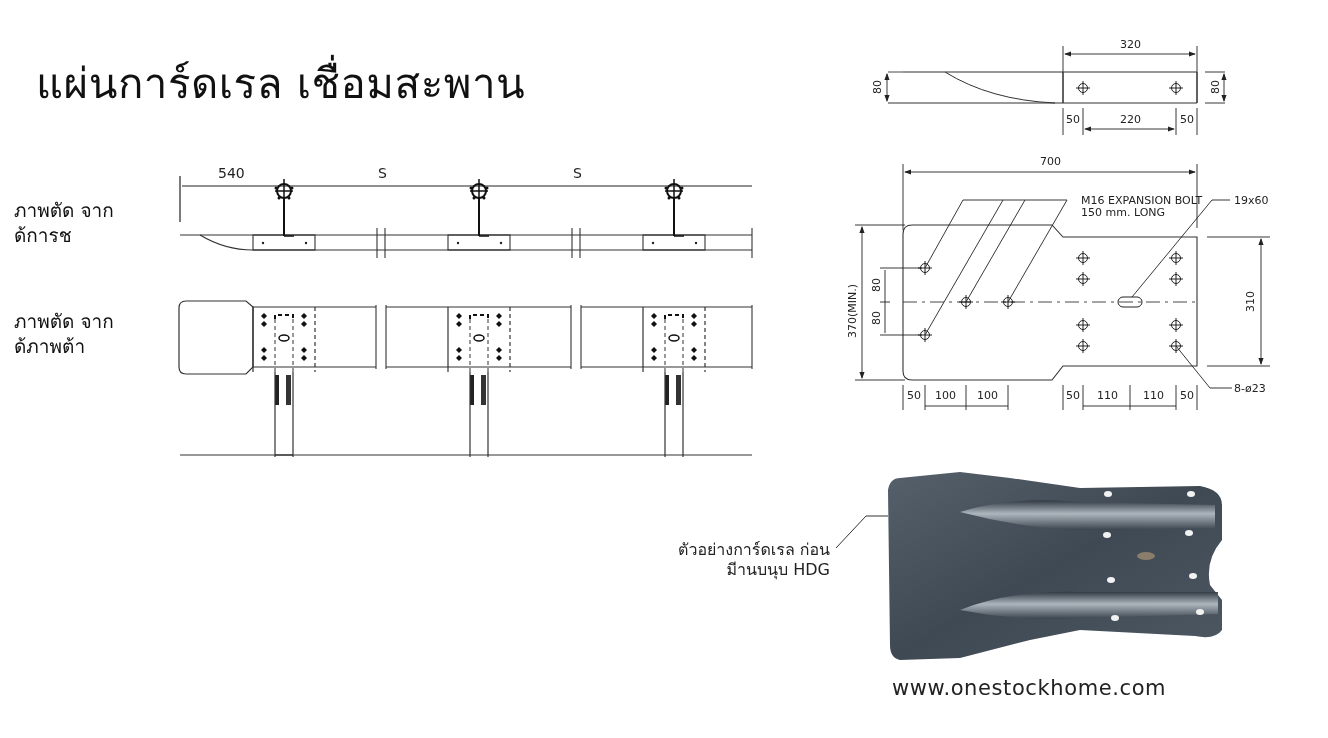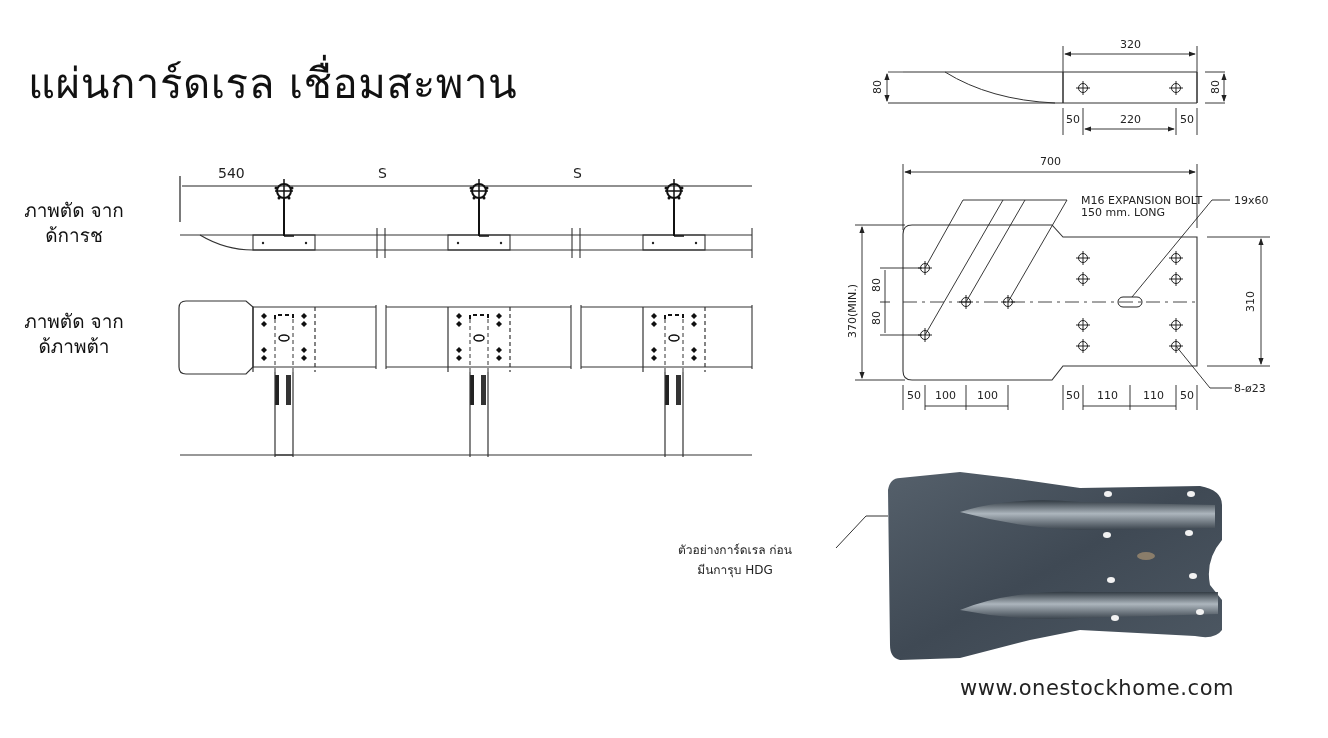--- a/index.html
+++ b/index.html
@@ -1,23 +1,23 @@
 <!DOCTYPE html>
 <html><head>
 <meta charset="utf-8">
 <style>
   html, body { margin:0; padding:0; background:#ffffff; }
   body { width:1328px; height:738px; position:relative; overflow:hidden; font-family:"DejaVu Sans", sans-serif; color:#111; }
-  .title { position:absolute; left:28px; top:50px; font-size:42px; font-weight:400; color:#111; letter-spacing:0.5px; font-family:"DejaVu Sans", sans-serif; }
-  .label { position:absolute; font-size:19px; color:#111; text-align:center; line-height:25px; font-family:"DejaVu Sans", sans-serif; }
+  .title { position:absolute; left:36px; top:50px; font-size:42px; font-weight:400; color:#111; letter-spacing:0.5px; font-family:"DejaVu Sans", sans-serif; }
+  .label { position:absolute; font-size:19px; color:#111; text-align:left; line-height:25px; font-family:"DejaVu Sans", sans-serif; }
   .lbl-top { left:14px; top:198px; width:120px; }
   .lbl-front { left:14px; top:309px; width:120px; }
   svg { position:absolute; left:0; top:0; }
-  .caption { position:absolute; left:640px; top:540px; width:190px; text-align:center; font-size:12px; line-height:20px; color:#222; }
-  .website { position:absolute; left:960px; top:676px; font-size:21px; color:#222; letter-spacing:0.6px; }
+  .caption { position:absolute; left:640px; top:540px; width:190px; text-align:right; font-size:16px; line-height:20px; color:#222; }
+  .website { position:absolute; left:892px; top:676px; font-size:21px; color:#222; letter-spacing:0.6px; }
   .dim { font-family:"DejaVu Sans", sans-serif; font-size:11px; fill:#222; }
   .dimlg { font-family:"DejaVu Sans", sans-serif; font-size:14px; fill:#222; }
 </style>
 </head>
 <body>
 
 <div class="title">แผ่นการ์ดเรล เชื่อมสะพาน</div>
 
 <div class="label lbl-top">
   <div>ภาพตัด จาก</div>
@@ -260,16 +260,16 @@
         <ellipse cx="1200" cy="612" rx="4" ry="3"></ellipse>
     </g>
     <ellipse cx="1146" cy="556" rx="9" ry="4" fill="#8a7d6a"></ellipse>
     <line x1="836" y1="548" x2="866" y2="516" stroke="#333" stroke-width="1"></line>
     <line x1="866" y1="516" x2="888" y2="516" stroke="#333" stroke-width="1"></line>
   </g>
 </svg>
 
 <div class="caption">
   <div>ตัวอย่างการ์ดเรล ก่อน</div>
-  <div>มีนการุบ HDG</div>
+  <div>มีานบนุบ HDG</div>
 </div>
 
 <div class="website">www.onestockhome.com</div>
 
 </body></html>

